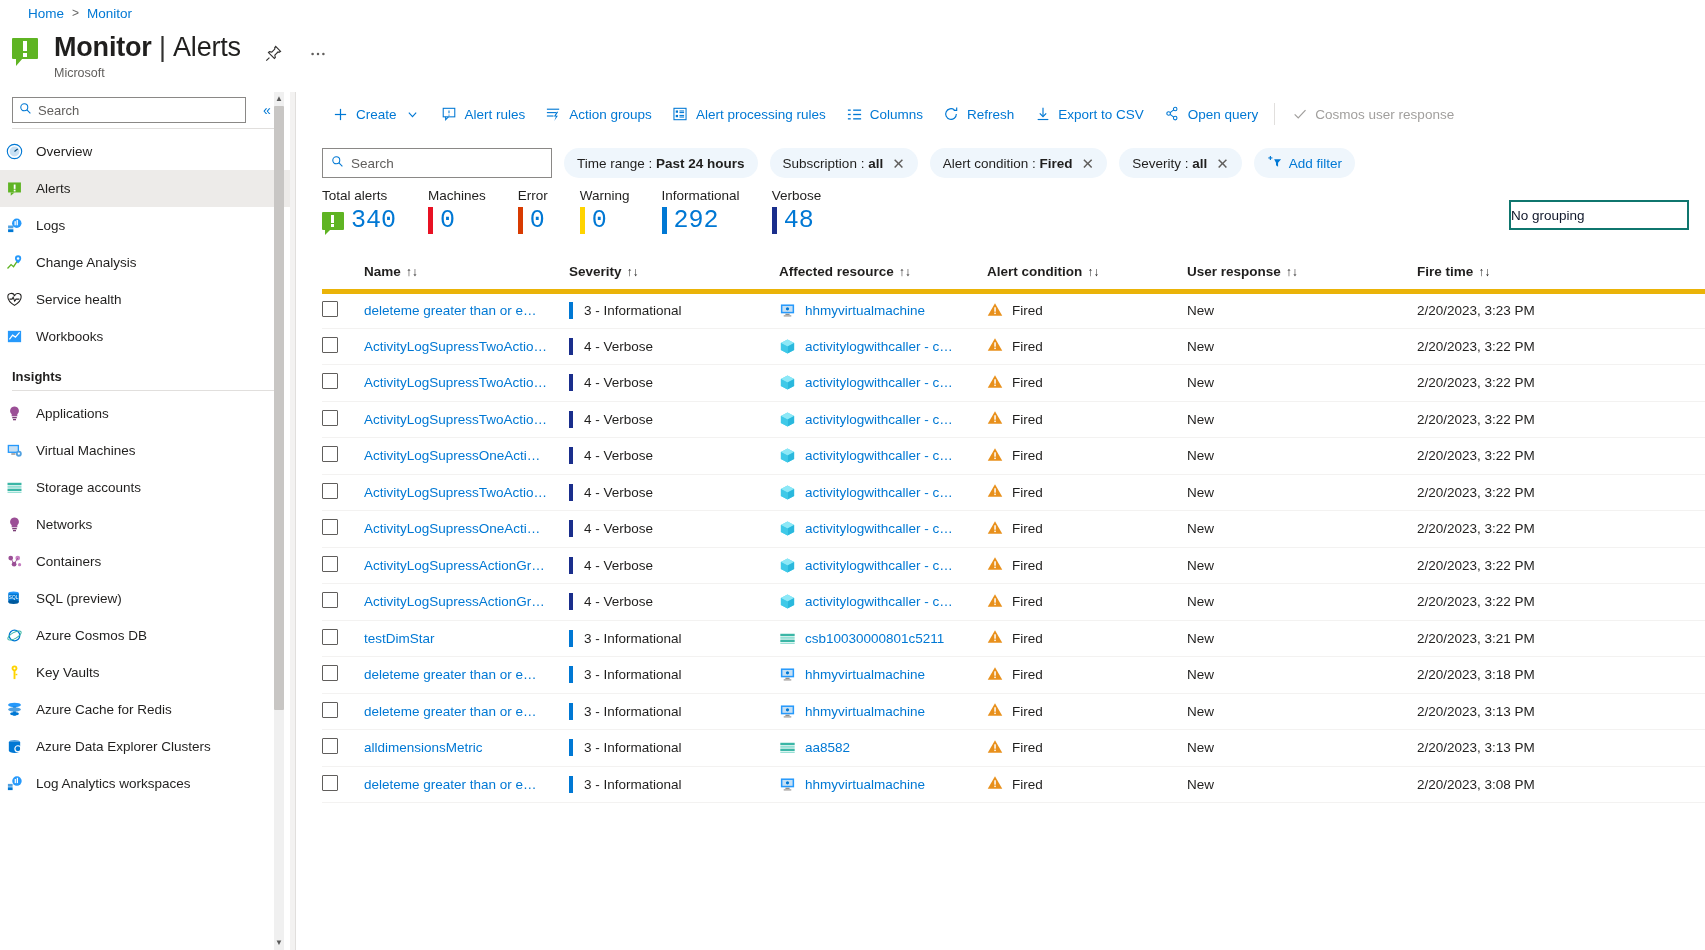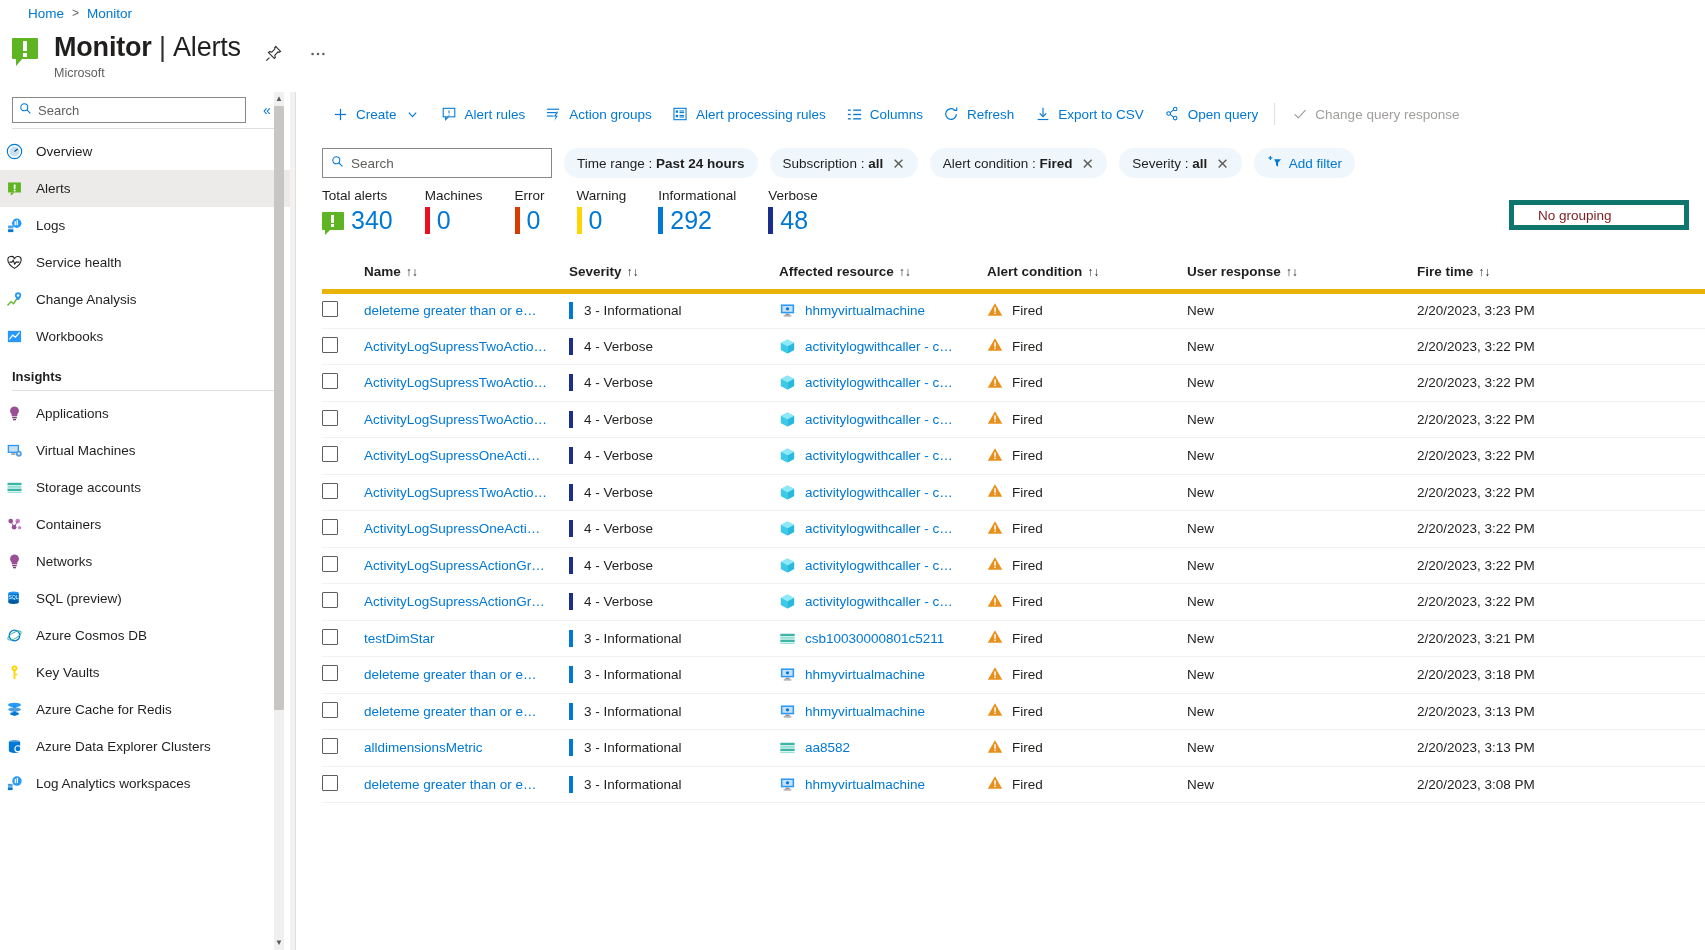--- a/index.html
+++ b/index.html
@@ -175,36 +175,36 @@
 
   
   #summary-row {
     display: flex; align-items: flex-start;
     padding-left: 18px; height: 70px; position: relative;
   }
   .stat { margin-right: 32px; }
   .stat-label { font-size: 13.5px; color: #201f1e; margin-bottom: 4px; }
   .stat-value { display: flex; align-items: center; gap: 7px; }
   .stat-bar { width: 5px; height: 27px; flex: none; }
-  .stat-num { font-size: 25px; color: #0078d4; line-height: 27px; font-weight: 400; }
+  .stat-num { font-size: 25px; color: #0078d4; line-height: 27px; font-weight: 400; font-family: Liberation Mono, monospace; }
   .stat-chip {
     width: 22px; height: 18px; background: #5fb423; position: relative; flex: none;
     border-radius: 1px;
   }
   .stat-chip::after {
     content:""; position:absolute; left: 3px; top: 17px;
     border-left: 6px solid #5fb423; border-bottom: 6px solid transparent;
   }
   .stat-chip .b { position:absolute; left:9px; top:3px; width:3px; height:8px; background:#fff; }
   .stat-chip .b::after { content:""; position:absolute; left:0; top:9px; width:3px; height:3px; background:#fff; }
   #grouping-select {
     position: absolute; right: 16px; top: 12px;
-    width: 180px; height: 30px; border: 5px solid #0f766e; background: #fff;
-    display: flex; align-items: center; padding: 0 24px;
-    font-size: 13.5px; color: #7f1d1d; cursor: pointer;
+    width: 180px; height: 30px; border: 2px solid #0f766e; background: #fff;
+    display: flex; align-items: center; padding: 0 0;
+    font-size: 13.5px; color: #0f172a; cursor: pointer;
   }
 
   
   #table-wrap { padding-left: 18px; }
   table { border-collapse: collapse; width: 100%; table-layout: fixed; }
   thead th {
     text-align: left; font-size: 13.5px; font-weight: 600; color: #201f1e;
     padding: 6px 0 10px 0; border-bottom: 5px solid #eab308;
     white-space: nowrap;
   }
@@ -324,37 +324,37 @@
               <circle cx="11.4" cy="6.6" r="5" fill="#2699fb"></circle>
               <rect x="9" y="4.4" width="1.4" height="4.4" fill="#fff"></rect>
               <rect x="11.2" y="3.2" width="1.4" height="5.6" fill="#fff"></rect>
             </svg>
         </span>
         <span>Logs</span>
       </div>
 
       <div class="nav-item">
         <span class="nav-ico">
+          <svg width="17" height="17" viewBox="0 0 18 18">
+              <polyline points="1.6,15.4 5.4,11.2 8,13.4 12.6,6.6" fill="none" stroke="#5fb423" stroke-width="1.4"></polyline>
+              <path d="M12.8 1.4a3.3 3.3 0 013.3 3.3c0 2.4-3.3 5.2-3.3 5.2s-3.3-2.8-3.3-5.2a3.3 3.3 0 013.3-3.3z" fill="#2699fb"></path>
+              <circle cx="12.8" cy="4.7" r="1.3" fill="#fff"></circle>
+            </svg>
+        </span>
+        <span>Change Analysis</span>
+      </div>
+
+      <div class="nav-item">
+        <span class="nav-ico">
           <svg width="17" height="17" viewBox="0 0 18 18" fill="none" stroke="#201f1e" stroke-width="1.1">
               <path d="M9 15.2S2 10.8 2 6.6a3.5 3.5 0 017-1 3.5 3.5 0 017 1c0 4.2-7 8.6-7 8.6z"></path>
               <polyline points="3.6,8.6 6.4,8.6 7.6,6.6 9.2,10.8 10.6,8.6 14.2,8.6"></polyline>
             </svg>
         </span>
         <span>Service health</span>
-      </div>
-
-      <div class="nav-item">
-        <span class="nav-ico">
-          <svg width="17" height="17" viewBox="0 0 18 18">
-              <polyline points="1.6,15.4 5.4,11.2 8,13.4 12.6,6.6" fill="none" stroke="#5fb423" stroke-width="1.4"></polyline>
-              <path d="M12.8 1.4a3.3 3.3 0 013.3 3.3c0 2.4-3.3 5.2-3.3 5.2s-3.3-2.8-3.3-5.2a3.3 3.3 0 013.3-3.3z" fill="#2699fb"></path>
-              <circle cx="12.8" cy="4.7" r="1.3" fill="#fff"></circle>
-            </svg>
-        </span>
-        <span>Change Analysis</span>
       </div>
 
       <div class="nav-item">
         <span class="nav-ico">
           <svg width="17" height="17" viewBox="0 0 18 18">
               <rect x="2" y="3" width="14" height="12" fill="#2699fb"></rect>
               <polyline points="3.6,12 7,7.6 10,9.6 14.4,4.6" fill="none" stroke="#fff" stroke-width="1.3"></polyline>
             </svg>
         </span>
         <span>Workbooks</span>
@@ -390,45 +390,45 @@
       <div class="nav-item">
         <span class="nav-ico">
           <svg width="17" height="17" viewBox="0 0 18 18">
               <rect x="1.6" y="4" width="14.8" height="2.6" fill="#3bb6a6"></rect>
               <rect x="1.6" y="7.6" width="14.8" height="1.6" fill="#7fd8cc"></rect>
               <rect x="1.6" y="10.2" width="14.8" height="2.6" fill="#3bb6a6"></rect>
               <rect x="1.6" y="13.6" width="14.8" height="1" fill="#7fd8cc"></rect>
             </svg>
         </span>
         <span>Storage accounts</span>
+      </div>
+
+      <div class="nav-item">
+        <span class="nav-ico">
+          <svg width="17" height="17" viewBox="0 0 18 18">
+              <path d="M9 1.6a4.6 4.6 0 013 8.1v2.1H6V9.7a4.6 4.6 0 013-8.1z" fill="#9b4f96"></path>
+              <rect x="6.6" y="12.6" width="4.8" height="1.5" fill="#7a3d76"></rect>
+              <rect x="7.4" y="14.8" width="3.2" height="1.4" fill="#7a3d76"></rect>
+            </svg>
+        </span>
+        <span>Networks</span>
       </div>
 
       <div class="nav-item">
         <span class="nav-ico">
           <svg width="17" height="17" viewBox="0 0 18 18">
               <circle cx="5" cy="5.4" r="2.5" fill="#9b4f96"></circle>
               <circle cx="12.4" cy="5.4" r="2.5" fill="#c77fc2"></circle>
               <circle cx="8.6" cy="11.8" r="2.5" fill="#9b4f96"></circle>
               <circle cx="14.4" cy="12.4" r="1.7" fill="#c77fc2"></circle>
               <line x1="5" y1="5.4" x2="8.6" y2="11.8" stroke="#9b4f96" stroke-width="1"></line>
               <line x1="12.4" y1="5.4" x2="8.6" y2="11.8" stroke="#9b4f96" stroke-width="1"></line>
             </svg>
         </span>
         <span>Containers</span>
-      </div>
-
-      <div class="nav-item">
-        <span class="nav-ico">
-          <svg width="17" height="17" viewBox="0 0 18 18">
-              <path d="M9 1.6a4.6 4.6 0 013 8.1v2.1H6V9.7a4.6 4.6 0 013-8.1z" fill="#9b4f96"></path>
-              <rect x="6.6" y="12.6" width="4.8" height="1.5" fill="#7a3d76"></rect>
-              <rect x="7.4" y="14.8" width="3.2" height="1.4" fill="#7a3d76"></rect>
-            </svg>
-        </span>
-        <span>Networks</span>
       </div>
 
       <div class="nav-item">
         <span class="nav-ico">
           <svg width="17" height="17" viewBox="0 0 18 18">
               <ellipse cx="8" cy="3.8" rx="5.6" ry="2.1" fill="#2699fb"></ellipse>
               <rect x="2.4" y="3.8" width="11.2" height="9" fill="#0078d4"></rect>
               <ellipse cx="8" cy="12.8" rx="5.6" ry="2.1" fill="#005a9e"></ellipse>
               <text x="8" y="10" font-size="5" fill="#fff" text-anchor="middle" font-family="sans-serif">SQL</text>
             </svg>
@@ -611,21 +611,21 @@
         </div>
 
         <div class="cmd-sep"></div>
 
         <div class="cmd disabled">
           <span class="cico">
             <svg width="16" height="16" viewBox="0 0 18 18" fill="none" stroke="#a19f9d" stroke-width="1.4">
                 <polyline points="3,9.4 7,13.4 15.2,4.6"></polyline>
               </svg>
           </span>
-          <span>Change query response</span>
+          <span>Cosmos user response</span>
         </div>
       </div>
 
       <div id="filter-row">
         <div id="grid-search">
           <span class="mag">
             <svg width="13" height="13" viewBox="0 0 16 16" fill="none" stroke="#0078d4" stroke-width="1.3">
               <circle cx="6.5" cy="6.5" r="4.3"></circle>
                 <line x1="9.8" y1="9.8" x2="14" y2="14"></line>
             </svg>

